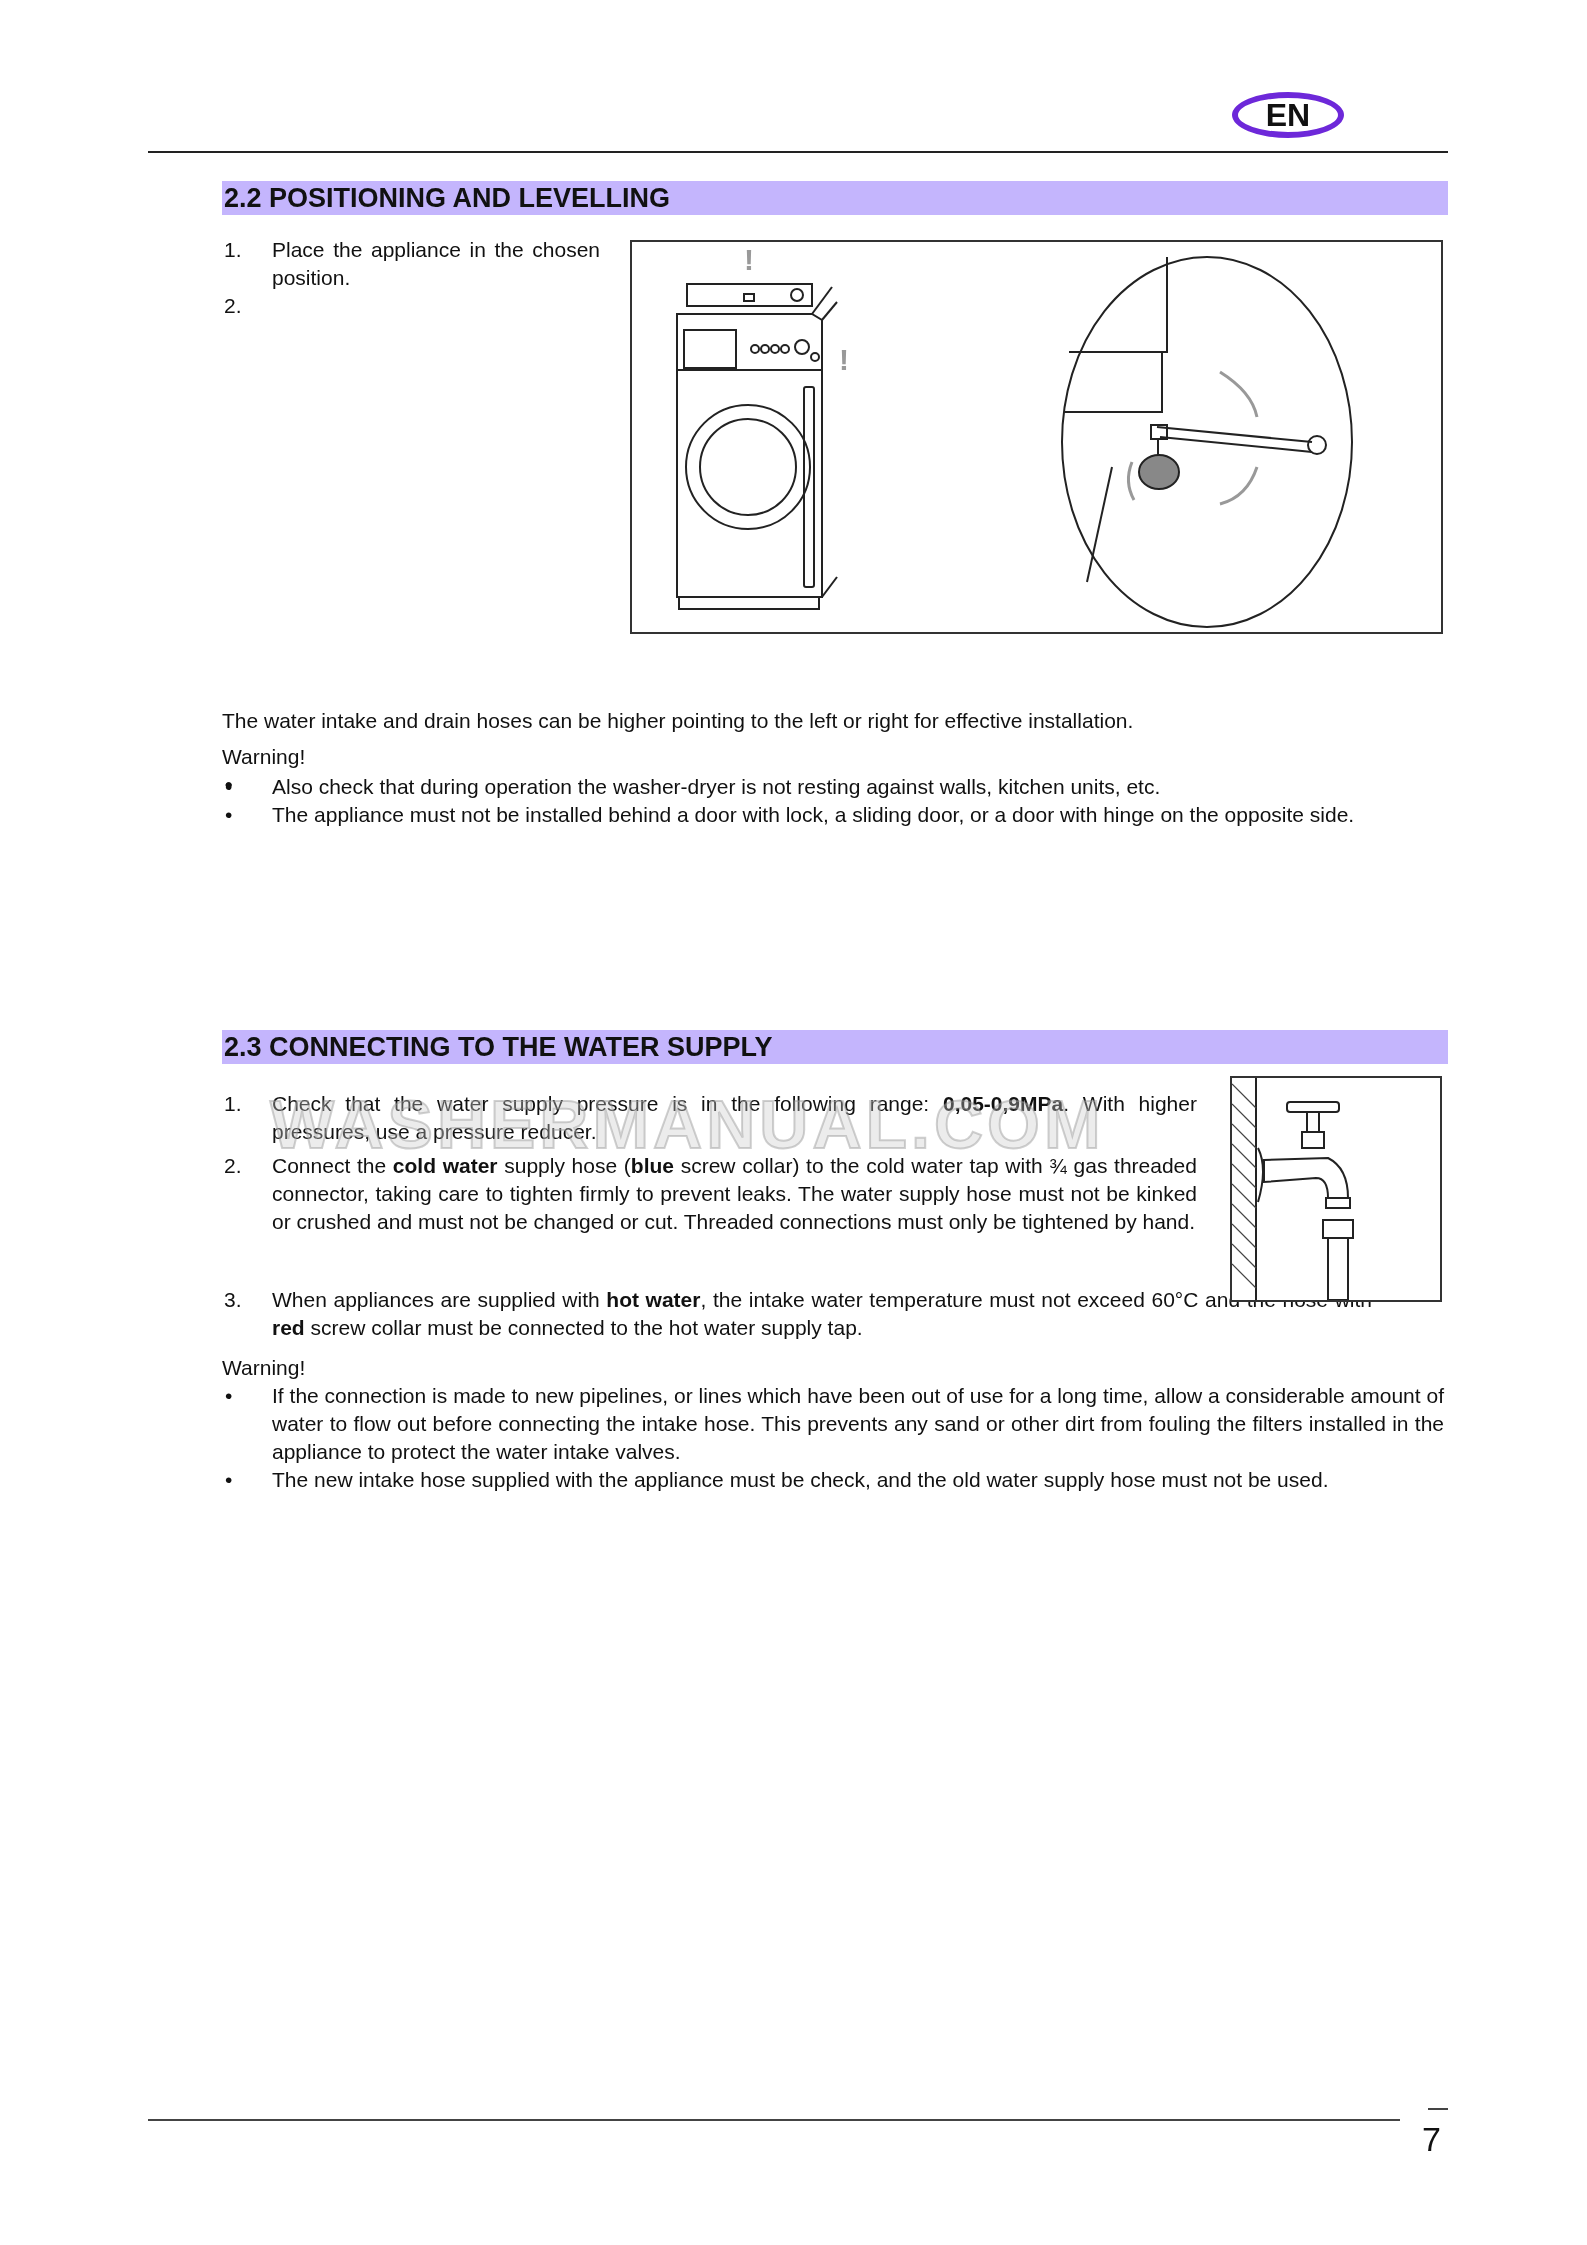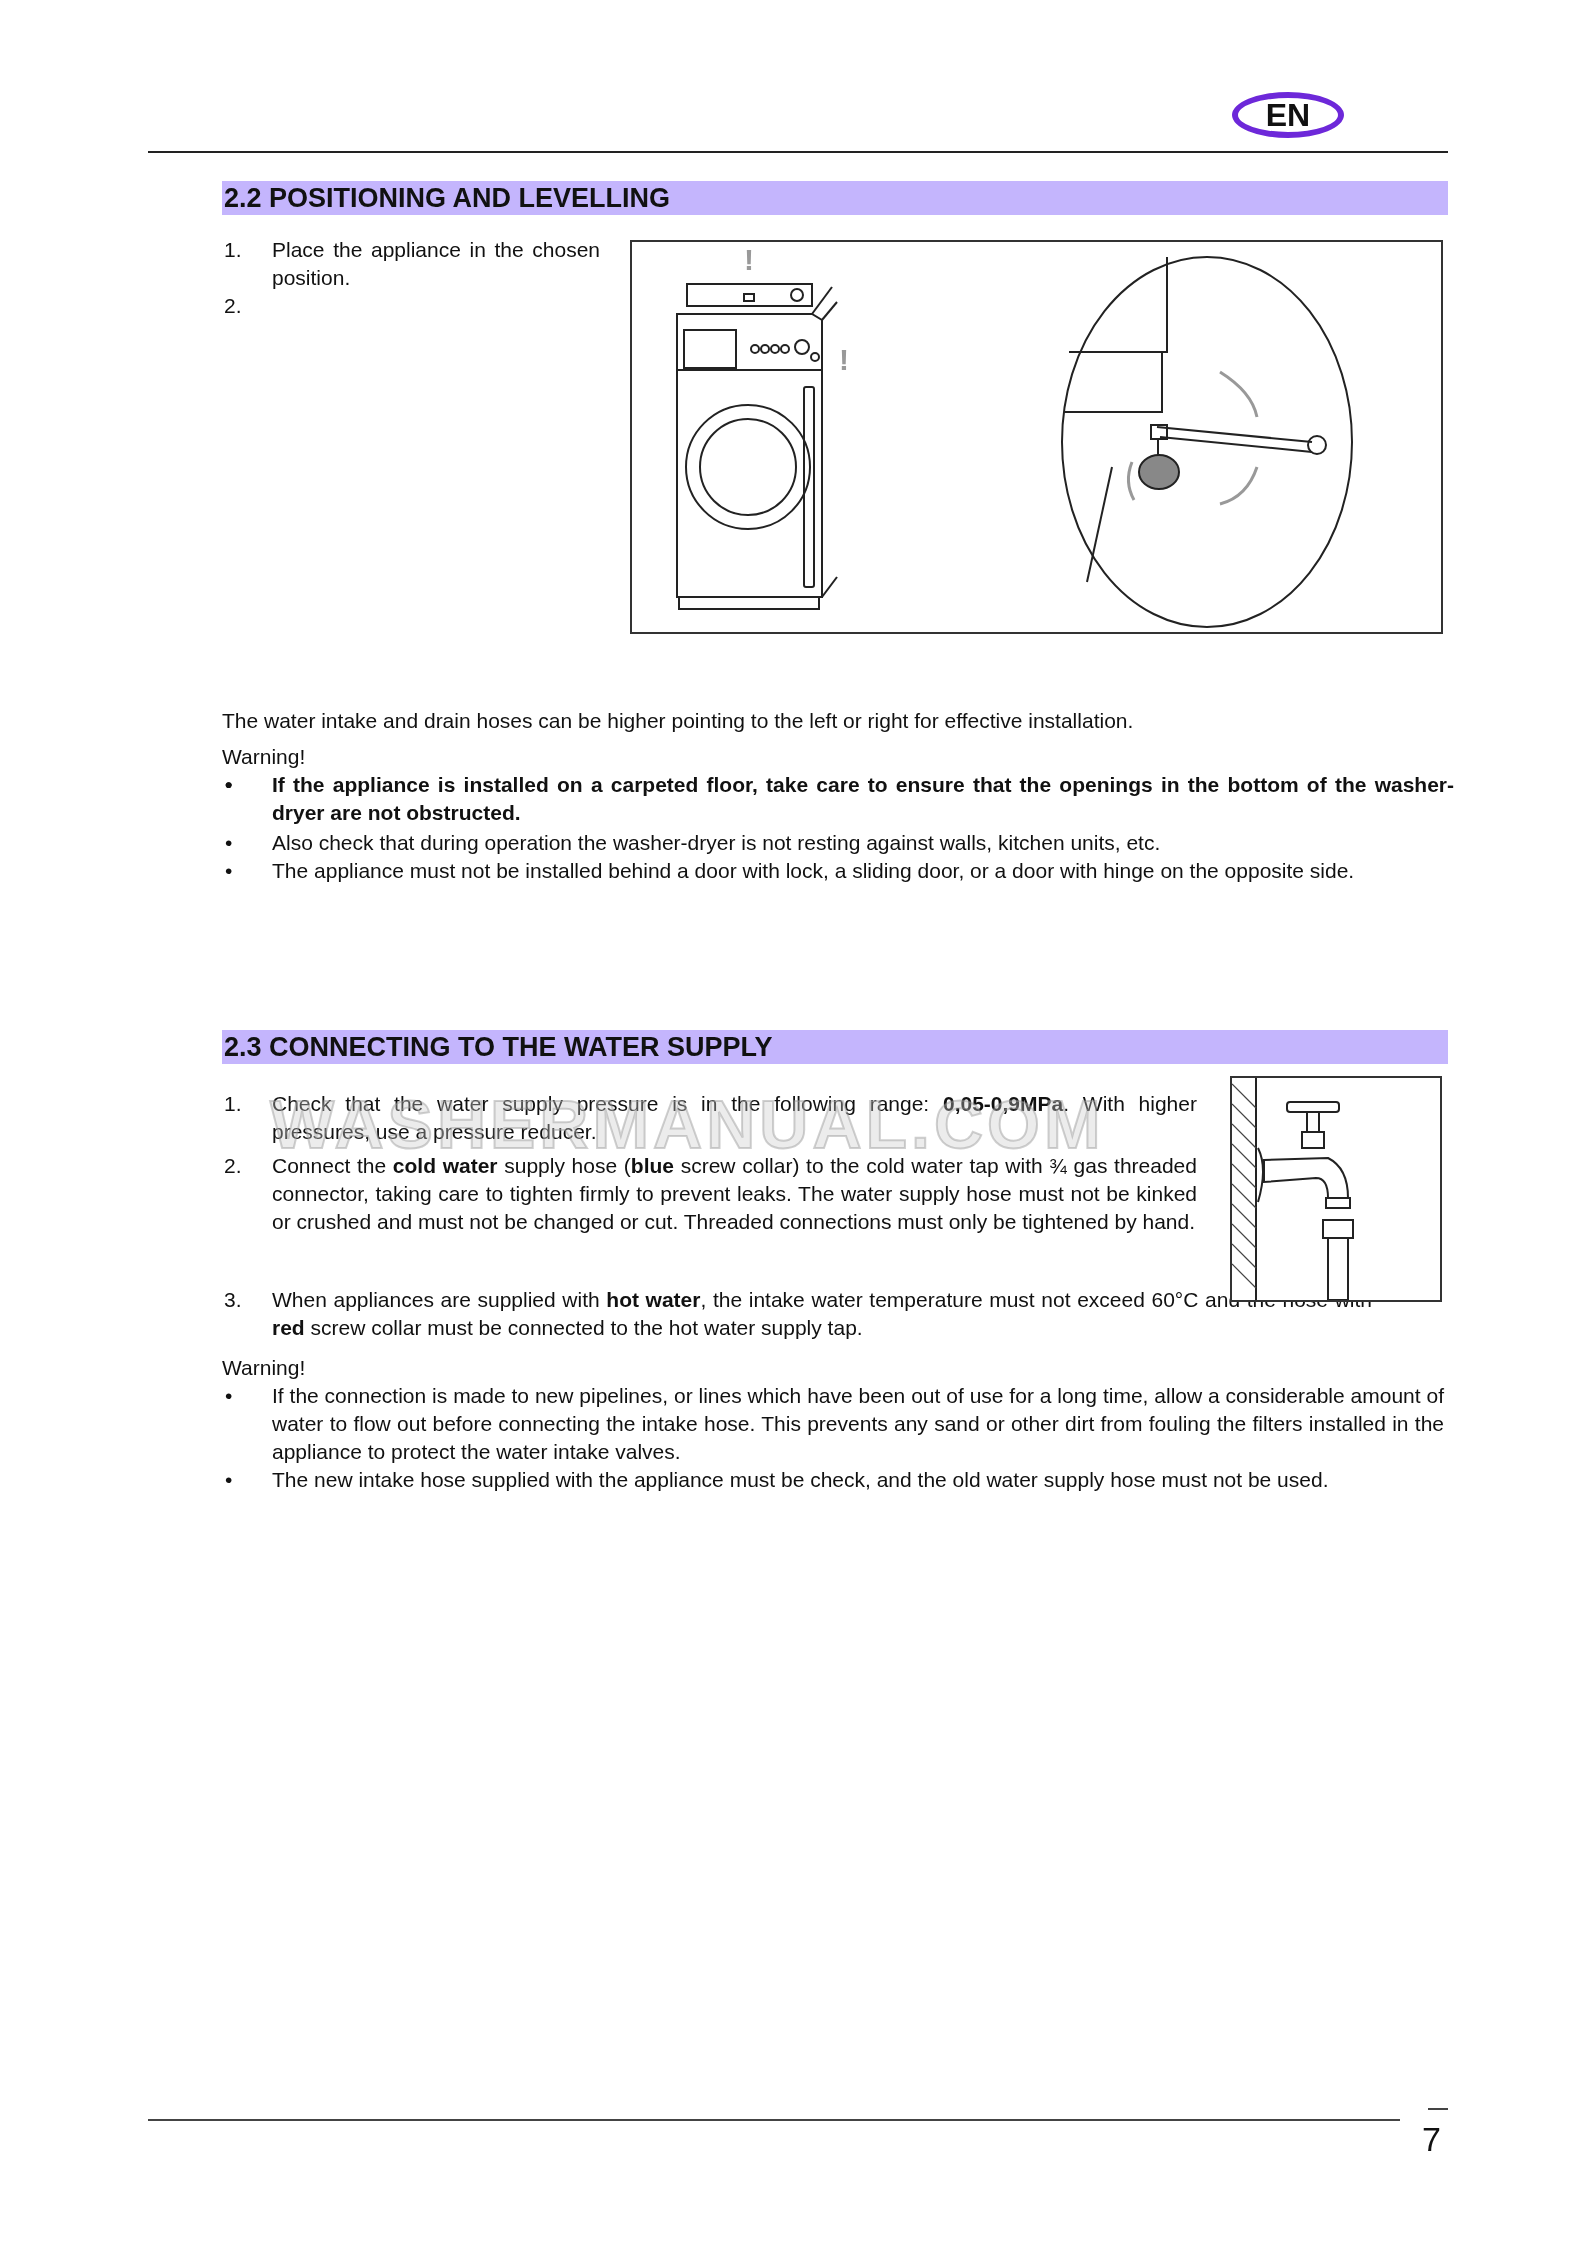--- a/index.html
+++ b/index.html
@@ -89,21 +89,21 @@
     </g>
   </svg>
 </div>
 
 <div class="abs txt" style="left:222px; top:707px; width:1240px;">The water intake and drain hoses can be higher pointing to the left or right for effective installation.</div>
 
 <div class="abs txt warn-label" style="left:222px; top:743px;">Warning!</div>
 
 <ul class="abs bullets txt" style="left:222px; top:771px; width:1232px;">
   <li class="bold"><span class="dot">•</span></li>
-  <li class="bold"><span class="dot">•</span><span>If the appliance is installed on a carpeted floor, take care to ensure that the openings in the bottom of the washer-dryer are not obstructed.</span></li>
+  <li class="bold"><span class="dot">•</span></li>
   <li style="margin-top:2px;"><span class="dot">•</span><span>Also check that during operation  the washer-dryer is not resting against walls, kitchen units, etc.</span></li>
   <li><span class="dot">•</span><span>The appliance must not be installed behind a door with lock, a sliding door, or a door with hinge on the opposite side.</span></li>
 </ul>
 
 <div class="abs section-head" style="top:1030px;">2.3 CONNECTING TO THE WATER SUPPLY</div>
 
 <ol class="abs steps txt" style="left:222px; top:1090px; width:975px;">
   <li><span class="num">1.</span><span>Check that the water supply pressure is in the following range: </span><b>0,05-0,9MPa</b><span>. With higher pressures, use a pressure reducer.</span></li>
   <li style="margin-top:6px;"><span class="num">2.</span><span>Connect the </span><b>cold water</b><span> supply hose (</span><b>blue</b><span> screw collar) to the cold water tap with ¾ gas threaded connector, taking care to tighten firmly to prevent leaks. The water supply hose must not be kinked or crushed and must not be changed or cut. Threaded connections must only be tightened by hand.</span></li>
 </ol>

